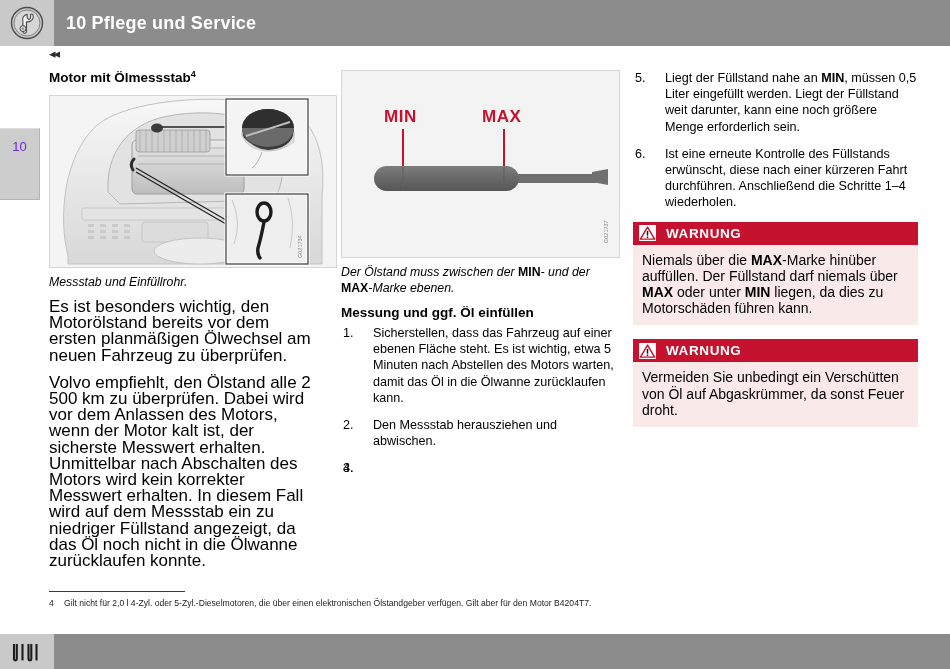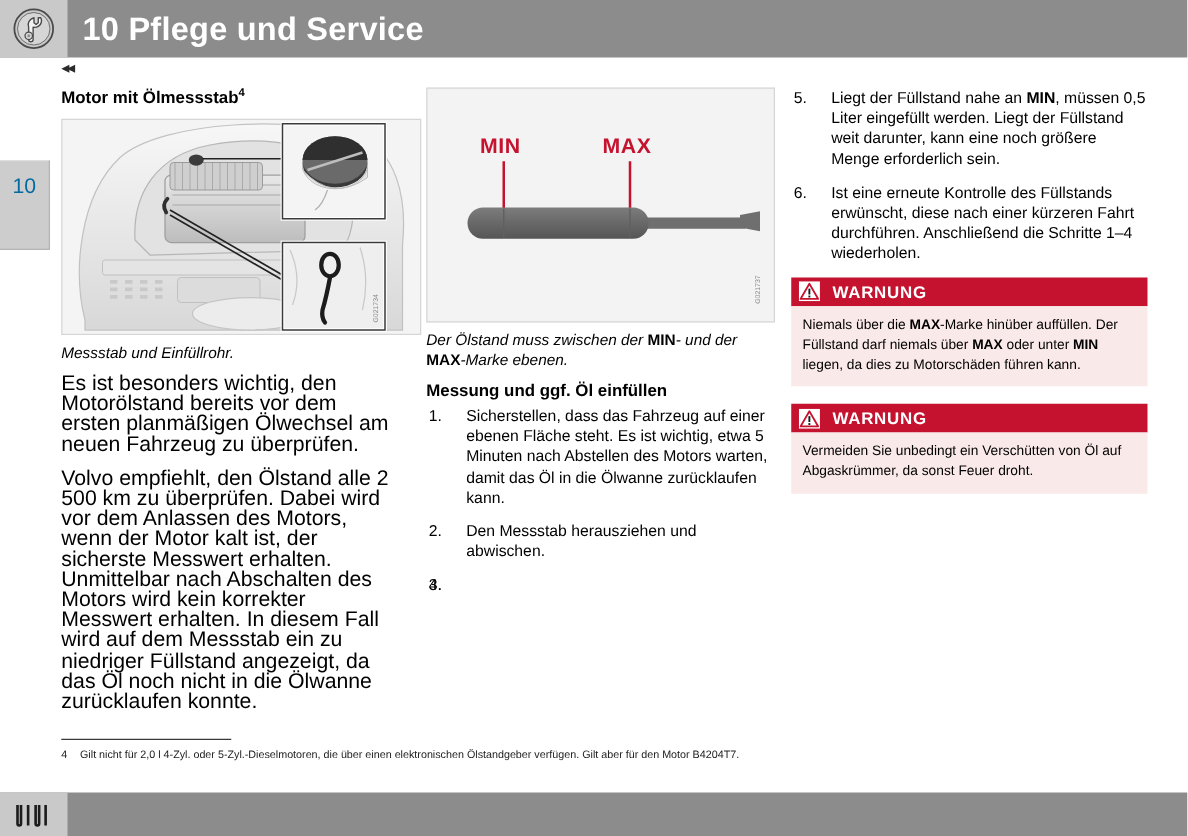--- a/index.html
+++ b/index.html
@@ -31,21 +31,21 @@
     background: #c9c9c9;
     display: flex;
     align-items: center;
     justify-content: center;
   }
   .header-title {
     position: absolute;
     left: 66px; top: 0;
     height: 46px;
     line-height: 46px;
-    font-size: 26px;
+    font-size: 18px;
     font-weight: bold;
     color: #ffffff;
     letter-spacing: 0.2px;
     white-space: nowrap;
   }
 
   
   .side-tab {
     position: absolute;
     left: 0;
@@ -54,22 +54,22 @@
     height: 72px;
     background: #cdcdcd;
     border-right: 1px solid #b4b4b4;
     border-top: 1px solid #dedede;
     border-bottom: 1px solid #b4b4b4;
     display: flex;
     align-items: flex-start;
     justify-content: center;
     padding-top: 10px;
     box-sizing: border-box;
-    font-size: 17px;
-    color: #0369a1;
+    font-size: 13px;
+    color: #6d28d9;
   }
 
   
   .back-arrow {
     position: absolute;
     left: 49px;
     top: 47px;
     font-size: 13px;
     color: #2b2b2b;
     letter-spacing: -2px;
@@ -202,21 +202,21 @@
     margin-left: 10px;
   }
   .warn-tri {
     width: 17px;
     height: 16px;
     flex: 0 0 auto;
   }
   .warning-body {
     background: #fae9e9;
     padding: 7px 9px 9px 9px;
-    font-size: 11px;
+    font-size: 14px;
     line-height: 16.2px;
     box-sizing: border-box;
   }
 
   
   .footnote-rule {
     position: absolute;
     left: 49px;
     top: 591px;
     width: 136px;

